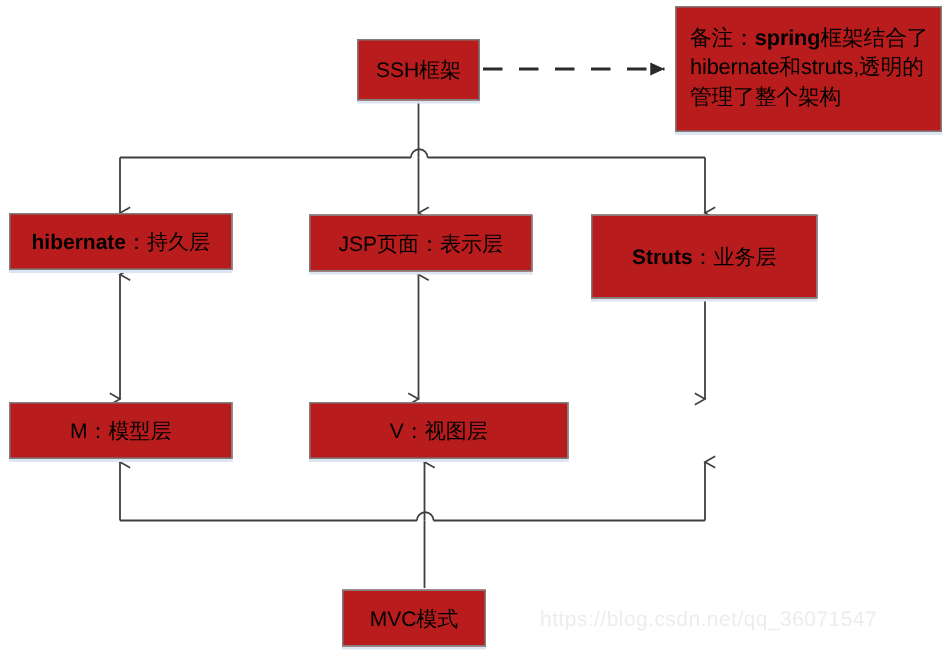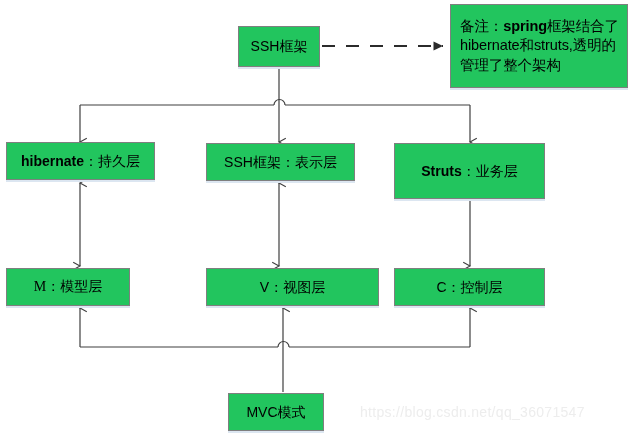--- a/index.html
+++ b/index.html
@@ -20,21 +20,21 @@
   .svg-layer {
     position: absolute;
     left: 0;
     top: 0;
     width: 632px;
     height: 434px;
   }
   .node {
     position: absolute;
     box-sizing: border-box;
-    background: #22c55e;
+    background: #b91c1c;
     border: 1px solid #7f7f7f;
     box-shadow: 0 2px 0 0 #dce6f1;
     display: flex;
     align-items: center;
     justify-content: center;
     z-index: 3;
   }
   .node-label {
     font-size: 14px;
     color: #000000;
@@ -46,21 +46,21 @@
     font-weight: bold;
   }
   
   #node-ssh      { left: 238px; top: 26px;  width: 82px;  height: 41px; align-items: center; }
   #node-note     { left: 450px; top: 4px;   width: 178px; height: 84px;
                    justify-content: flex-start; align-items: center;
                    padding: 4px 7px 4px 9px; }
   #node-hibernate{ left: 6px;   top: 142px; width: 149px; height: 38px; }
   #node-jsp      { left: 206px; top: 143px; width: 149px; height: 38px; }
   #node-struts   { left: 394px; top: 143px; width: 151px; height: 56px; }
-  #node-m        { left: 6px;   top: 268px; width: 124px; height: 38px; font-family: Liberation Serif, serif; }
+  #node-m        { left: 6px;   top: 268px; width: 149px; height: 38px; }
   #node-v        { left: 206px; top: 268px; width: 173px; height: 38px; }
   #node-c        { left: 394px; top: 268px; width: 151px; height: 38px; }
   #node-mvc      { left: 228px; top: 393px; width: 96px; height: 38px; }
 
   #note-text {
     font-size: 14.5px;
     line-height: 1.32;
     color: #000000;
     white-space: normal;
     text-align: left;
@@ -136,36 +136,33 @@
     <div id="note-text">
       <span>备注：</span><span class="bold">spring</span><span>框架结合了hibernate和struts,透明的管理了整个架构</span>
     </div>
   </div>
 
   <div class="node" id="node-hibernate">
     <span class="node-label"><span class="bold">hibernate</span><span>：持久层</span></span>
   </div>
 
   <div class="node" id="node-jsp">
-    <span class="node-label">SSH框架：表示层</span>
+    <span class="node-label">JSP页面：表示层</span>
   </div>
 
   <div class="node" id="node-struts">
     <span class="node-label"><span class="bold">Struts</span><span>：业务层</span></span>
   </div>
 
   <div class="node" id="node-m">
     <span class="node-label">M：模型层</span>
   </div>
 
   <div class="node" id="node-v">
     <span class="node-label">V：视图层</span>
   </div>
 
-  <div class="node" id="node-c">
-    <span class="node-label">C：控制层</span>
-  </div>
 
   <div class="node" id="node-mvc">
     <span class="node-label">MVC模式</span>
   </div>
 
 </div>
 
 </body></html>

